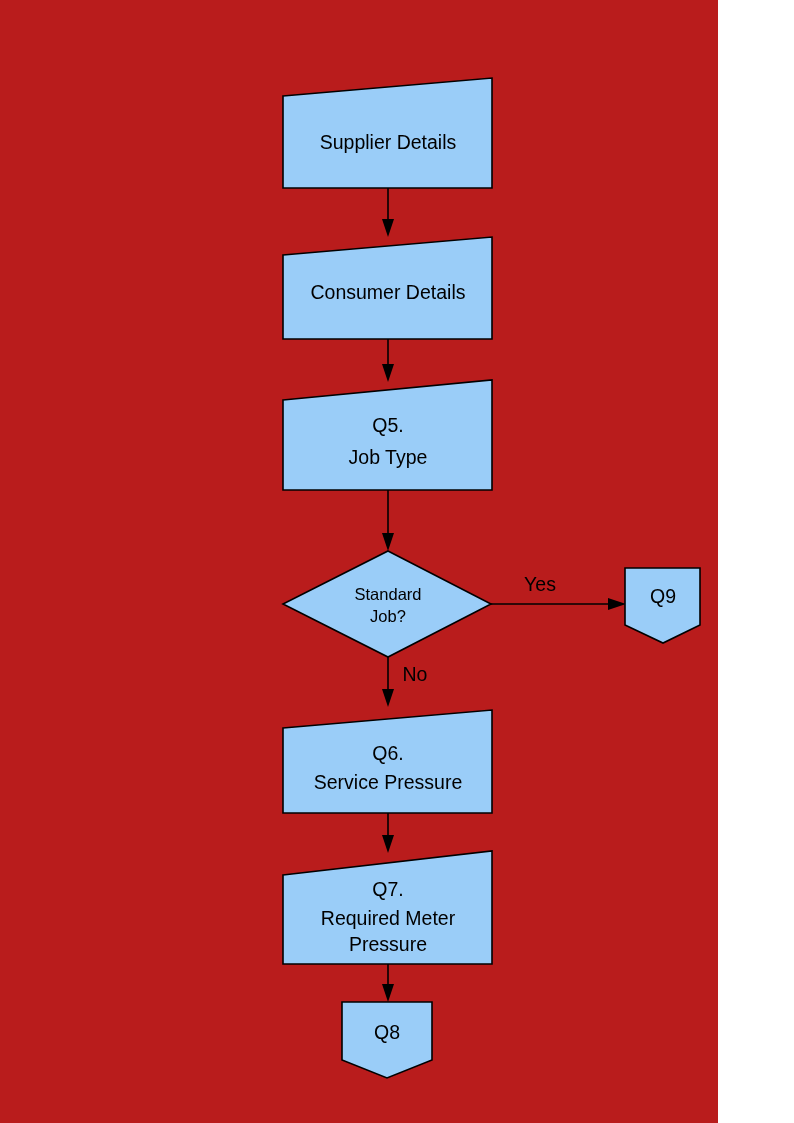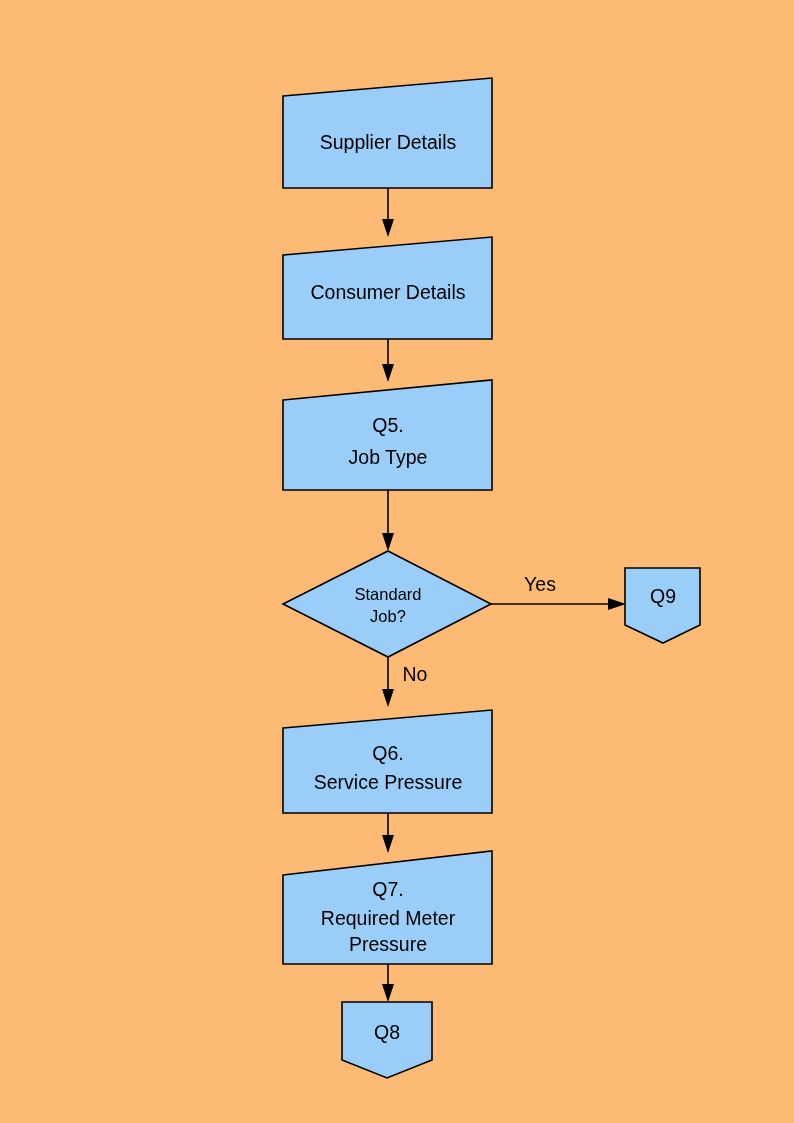--- a/index.html
+++ b/index.html
@@ -8,23 +8,23 @@
     background: #ffffff;
   }
   body {
     width: 794px;
     height: 1123px;
     font-family: "Liberation Sans", sans-serif;
     overflow: hidden;
   }
   #flow-root {
     position: relative;
-    width: 794px;
+    width: 718px;
     height: 1123px;
-    background: #fdba74;
+    background: #b91c1c;
   }
   svg#flow-svg {
     display: block;
     width: 794px;
     height: 1123px;
   }
   .node-shape {
     fill: #9ACDF8;
     stroke: #000000;
     stroke-width: 1.6;

